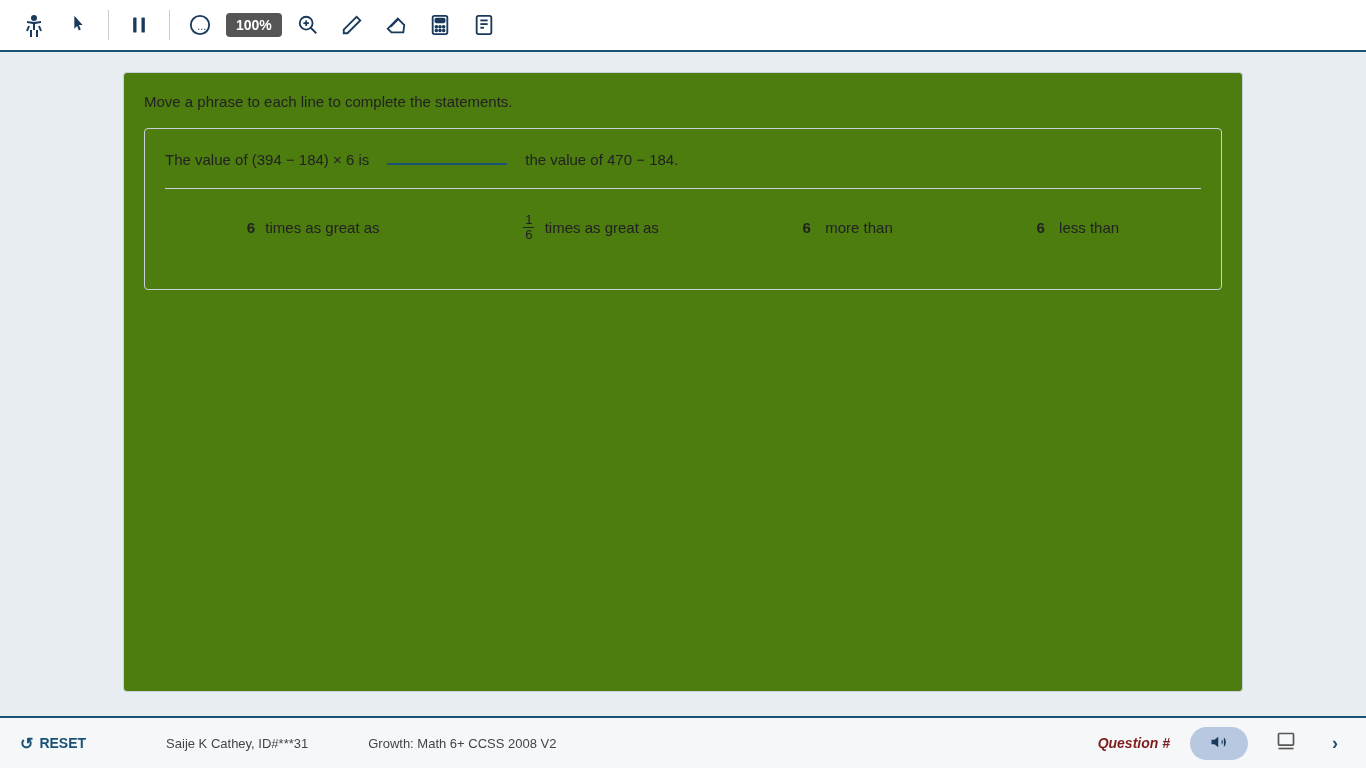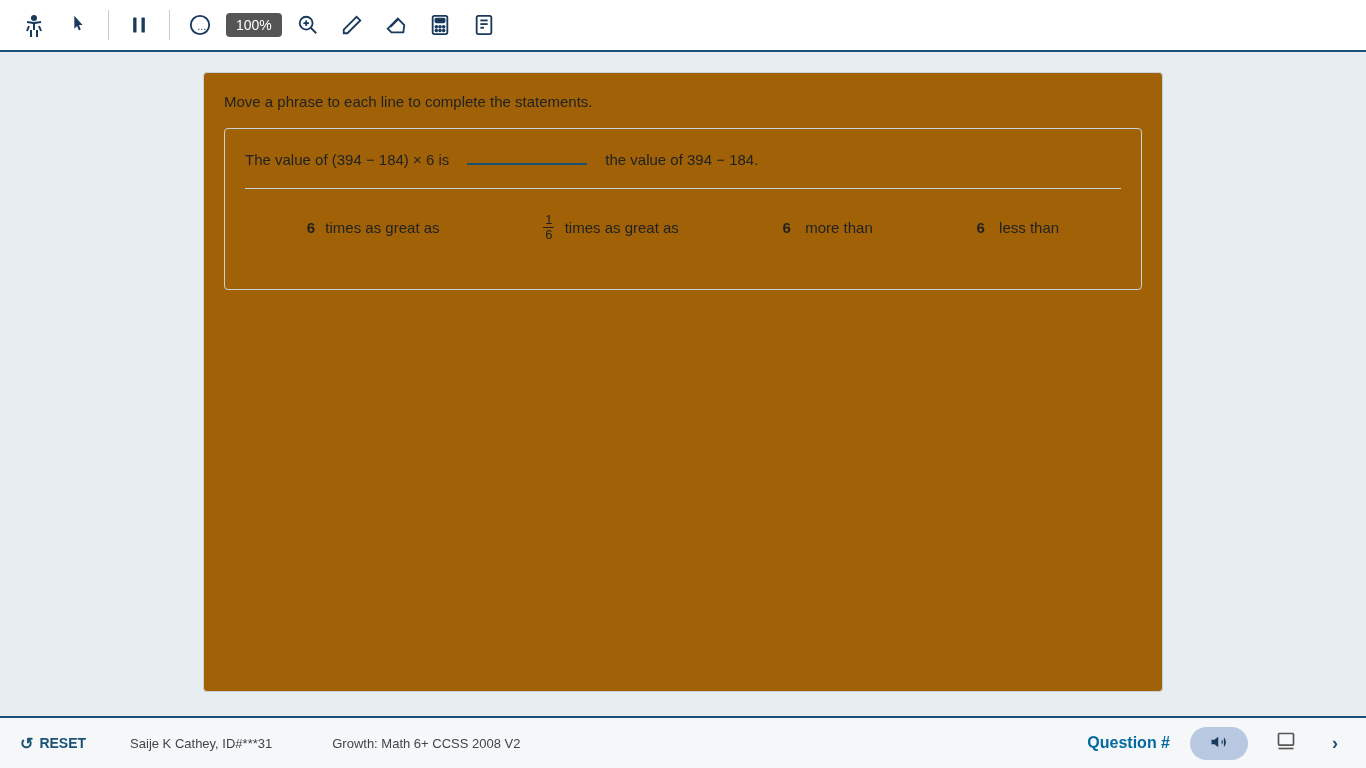--- a/index.html
+++ b/index.html
@@ -44,43 +44,43 @@
       height: 30px;
       background: #ccc;
       margin: 0 4px;
     }
     .toolbar-zoom {
       background: #555;
       color: #fff;
       border-radius: 4px;
       padding: 4px 10px;
       font-size: 14px;
-      font-weight: normal;
+      font-weight: bold;
       cursor: pointer;
       border: none;
     }
 
     
     .main-content {
       position: absolute;
       top: 52px;
       left: 0;
       right: 0;
       bottom: 52px;
       background: #e8edf2;
       display: flex;
       justify-content: center;
       padding: 20px;
     }
 
     .question-container {
-      background: #a16207;
+      background: #4d7c0f;
       border: 1px solid #c8d0d8;
       border-radius: 4px;
-      width: 960px;
+      width: 1120px;
       max-height: 620px;
       padding: 20px 20px 0 20px;
       position: relative;
     }
 
     .instruction {
       font-size: 15px;
       color: #222;
       margin-bottom: 18px;
     }
@@ -188,34 +188,35 @@
       font-weight: bold;
       cursor: pointer;
       border: none;
       background: transparent;
       text-transform: uppercase;
     }
 
     .user-info {
       font-size: 13px;
       color: #444;
-      margin-left: 24px;
+      margin-left: 60px;
     }
 
     .test-info {
       font-size: 13px;
       color: #444;
       margin-left: 40px;
     }
 
     .question-nav {
-      font-size: 16px;
-      font-weight: bold;
-      color: #0369a1;
+      font-size: 14px;
+      font-weight: bold;
+      color: #7f1d1d;
       margin-left: auto;
+      font-style: italic;
     }
 
     .audio-btn {
       background: #b8c8e0;
       border: none;
       border-radius: 20px;
       padding: 6px 20px;
       display: flex;
       align-items: center;
       gap: 6px;
@@ -317,21 +318,21 @@
 
 <div class="main-content">
   <div class="question-container">
     <p class="instruction">Move a phrase to each line to complete the statements.</p>
 
     <div class="statements-area">
 
       <div class="statement-row">
         <span>The value of (394 − 184) × 6 is</span>
         <span class="blank-line"></span>
-        <span>the value of 394 − 184.</span>
+        <span>the value of 470 − 184.</span>
       </div>
 
 
       <hr class="separator">
 
       <div class="options-area">
 
         <div class="option-item" draggable="true">
           <span class="option-number">6</span>
           <span>&nbsp;times as great as</span>

